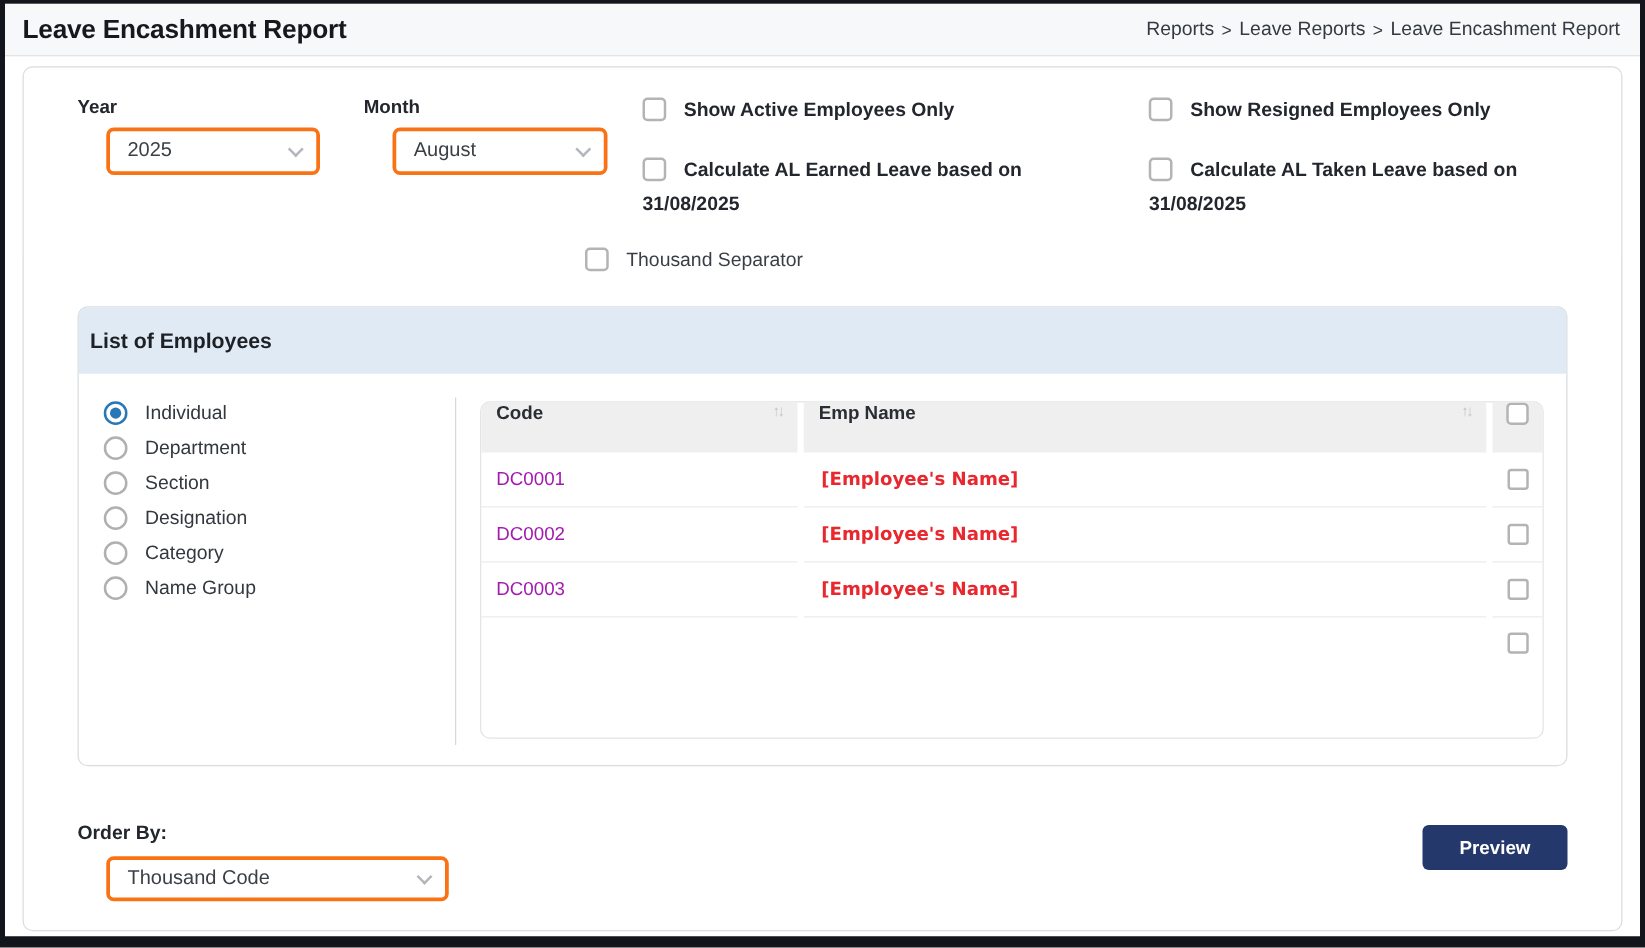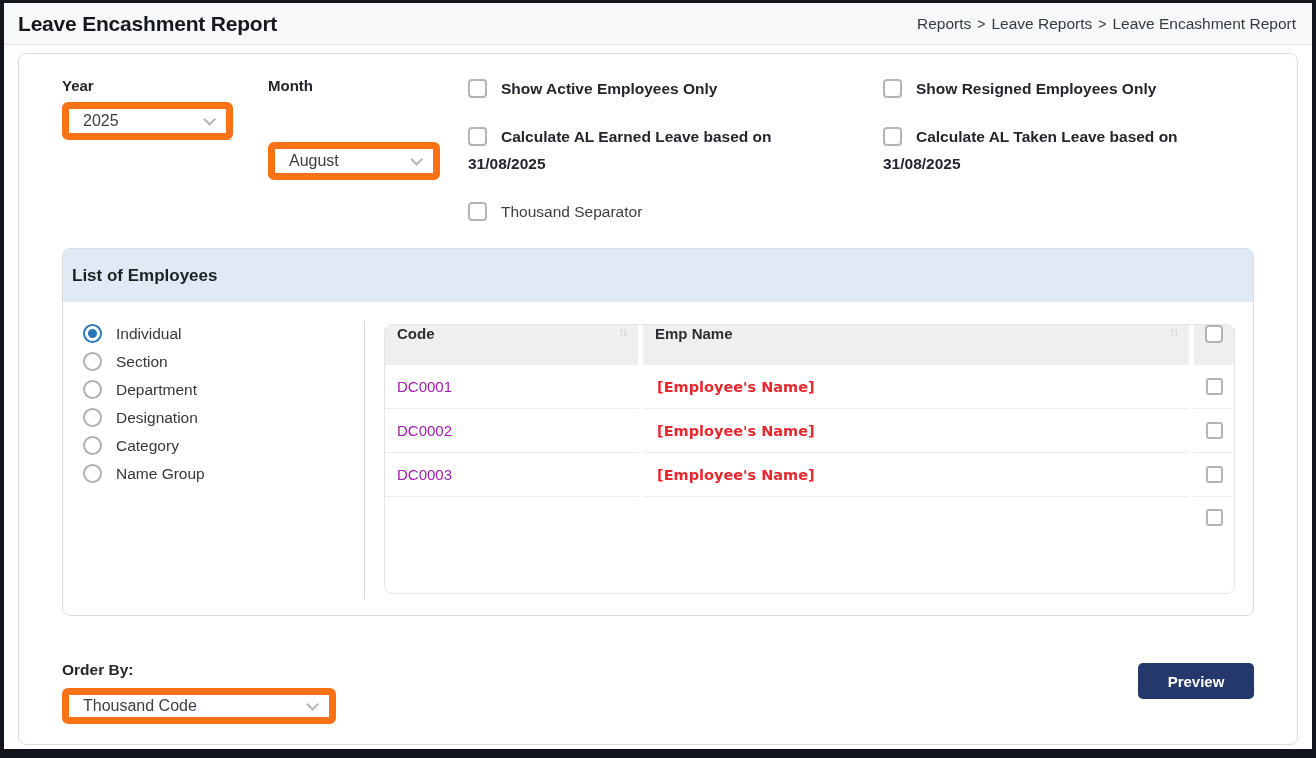--- a/index.html
+++ b/index.html
@@ -30,26 +30,26 @@
   
   .main{
     flex:1;margin:8px 14px 4px;border:1px solid #d9dce1;border-radius:8px;
     padding:23px 43px 34px;background:#fff;overflow:hidden;
   }
   
   .filters{display:flex;align-items:flex-start;}
   .field{display:flex;flex-direction:column;}
   .field-label{font-size:15px;font-weight:700;color:#23272d;margin-bottom:8px;}
   .selectbox{
-    height:38px;border:7px solid #f97316;border-radius:6px;background:#fff;
+    height:38px;border:3px solid #f97316;border-radius:6px;background:#fff;
     display:flex;align-items:center;justify-content:space-between;
-    padding:0 14px;font-size:16px;color:#3b4047;cursor:pointer;
+    padding:0 14px;font-size:16px;color:#3b4047;cursor:pointer;margin-left:23px;
   }
   .field-year .selectbox{width:171px;}
-  .field-month{margin-left:35px;gap:40px;}
+  .field-month{margin-left:35px;}
   .field-month .selectbox{width:172px;}
   .chev{
     width:9px;height:9px;border-right:2px solid #b3b6bb;border-bottom:2px solid #b3b6bb;
     transform:rotate(45deg) translateY(-3px);flex:none;
   }
   .chk-col{margin-top:-2px;}
   .chk-col-a{margin-left:28px;width:332px;}
   .chk-col-b{margin-left:83px;width:345px;}
   .chk-item{display:block;line-height:27px;font-size:15.5px;font-weight:700;color:#23272d;cursor:pointer;}
   .chk-item + .chk-item{margin-top:21px;}
@@ -188,25 +188,25 @@
       </div>
 
       <div class="panel-body">
         <div class="radio-col">
           <label class="radio-item">
             <input type="radio" name="mode" checked="" style="">
               <span>Individual</span>
           </label>
           <label class="radio-item">
             <input type="radio" name="mode" style="">
+              <span>Department</span>
+          </label>
+          <label class="radio-item">
+            <input type="radio" name="mode" style="">
               <span>Section</span>
-          </label>
-          <label class="radio-item">
-            <input type="radio" name="mode" style="">
-              <span>Department</span>
           </label>
           <label class="radio-item">
             <input type="radio" name="mode" style="">
               <span>Designation</span>
           </label>
           <label class="radio-item">
             <input type="radio" name="mode" style="">
               <span>Category</span>
           </label>
           <label class="radio-item">

